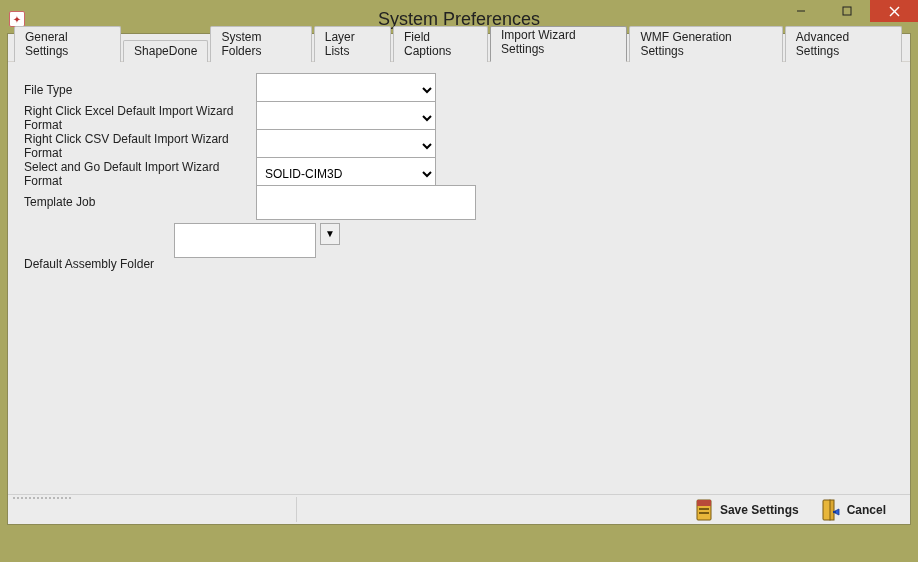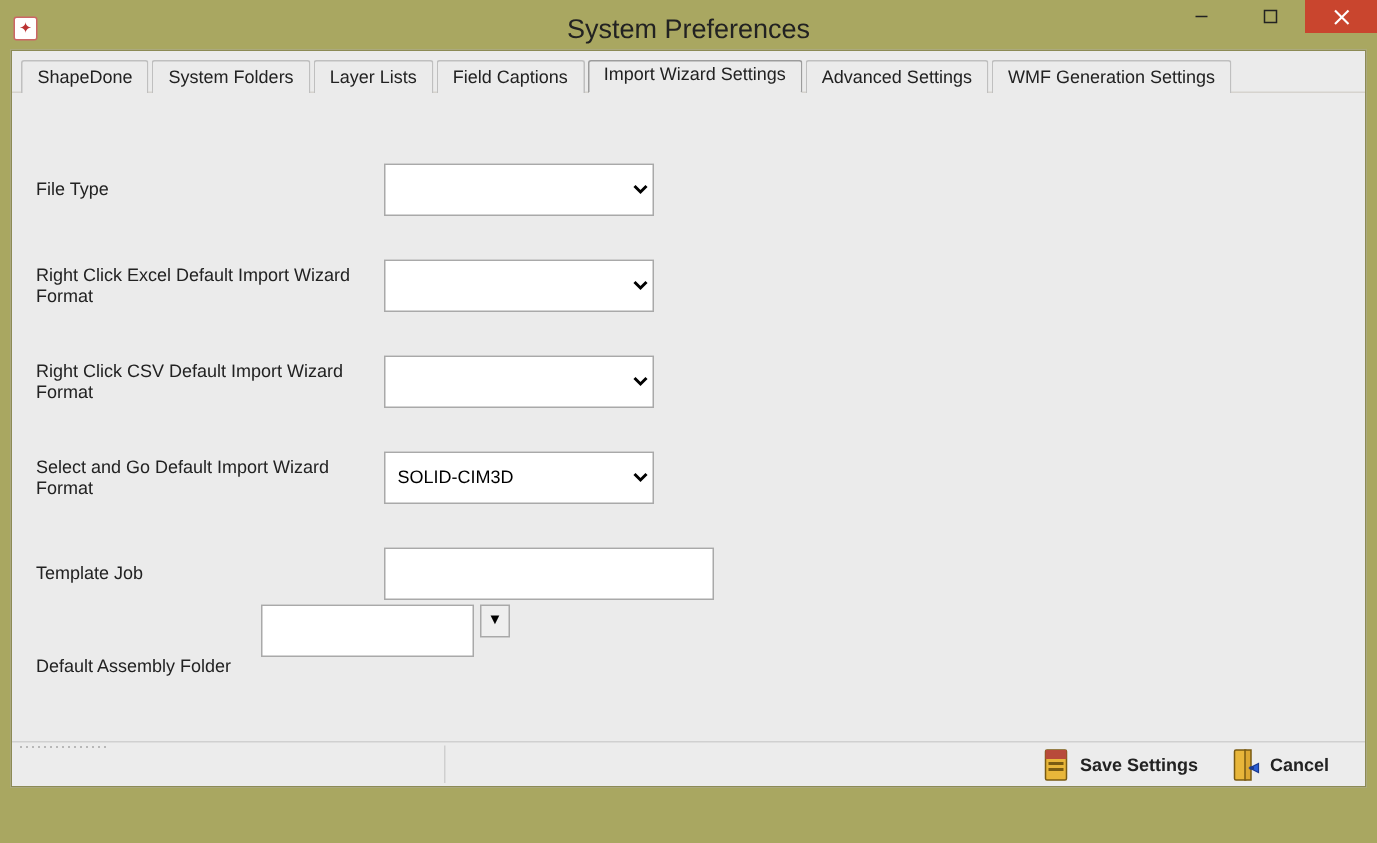--- a/index.html
+++ b/index.html
@@ -96,21 +96,20 @@
     margin-bottom: -1px;
   }
   .tab-content {
     padding: 14px 16px;
     background: #ebebeb;
   }
   .formrow {
     display: flex;
     align-items: center;
     height: 28px;
-    margin-top: 36px;
   }
   .formrow.gap { margin-top: 10px; }
   .label {
     color: #222;
     padding-right: 6px;
   }
   .label.w1 { width: 232px; }
   .label.w2 { width: 150px; margin-top: 48px; }
   select.ctl, input.ctl {
     height: 35px;
@@ -204,27 +203,28 @@
             <line x1="1" y1="1" x2="10" y2="10" stroke-width="1.4"></line>
             <line x1="10" y1="1" x2="1" y2="10" stroke-width="1.4"></line>
           </svg>
       </div>
     </div>
   </div>
 
   <div class="client">
 
     <div class="tabstrip">
+      <div class="tab">General Settings</div>
       <div class="tab">ShapeDone</div>
       <div class="tab">System Folders</div>
       <div class="tab">Layer Lists</div>
       <div class="tab">Field Captions</div>
       <div class="tab active">Import Wizard Settings</div>
+      <div class="tab">WMF Generation Settings</div>
       <div class="tab">Advanced Settings</div>
-      <div class="tab">WMF Generation Settings</div>
     </div>
 
     <div class="tab-content">
 
       <div class="formrow">
         <span class="label w1">File Type</span>
         <select class="ctl">
           <option></option>
         </select>
       </div>

